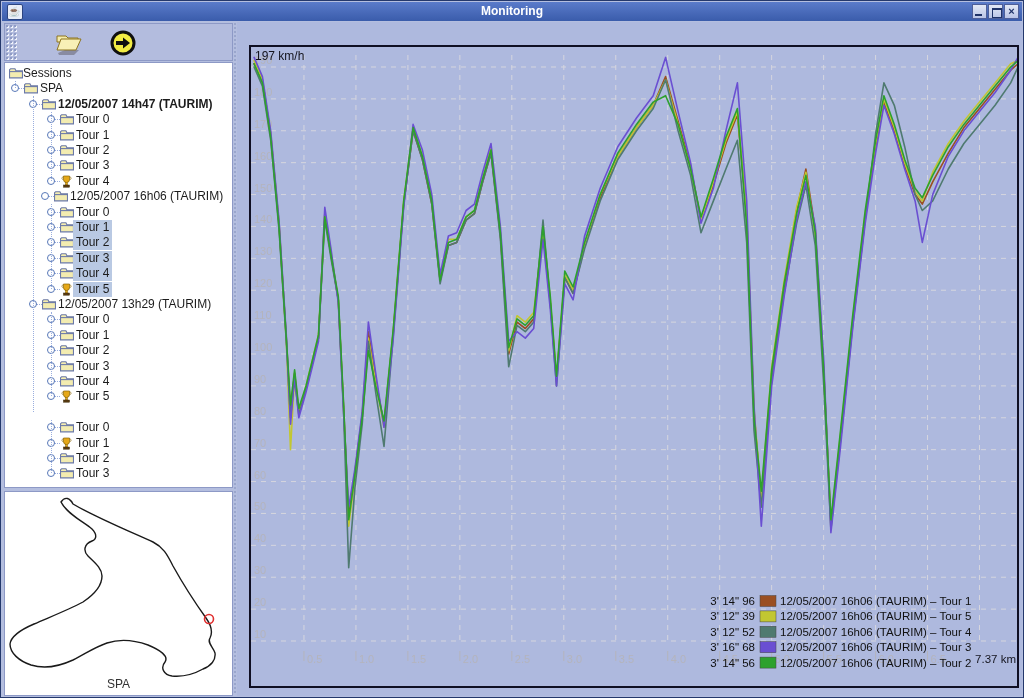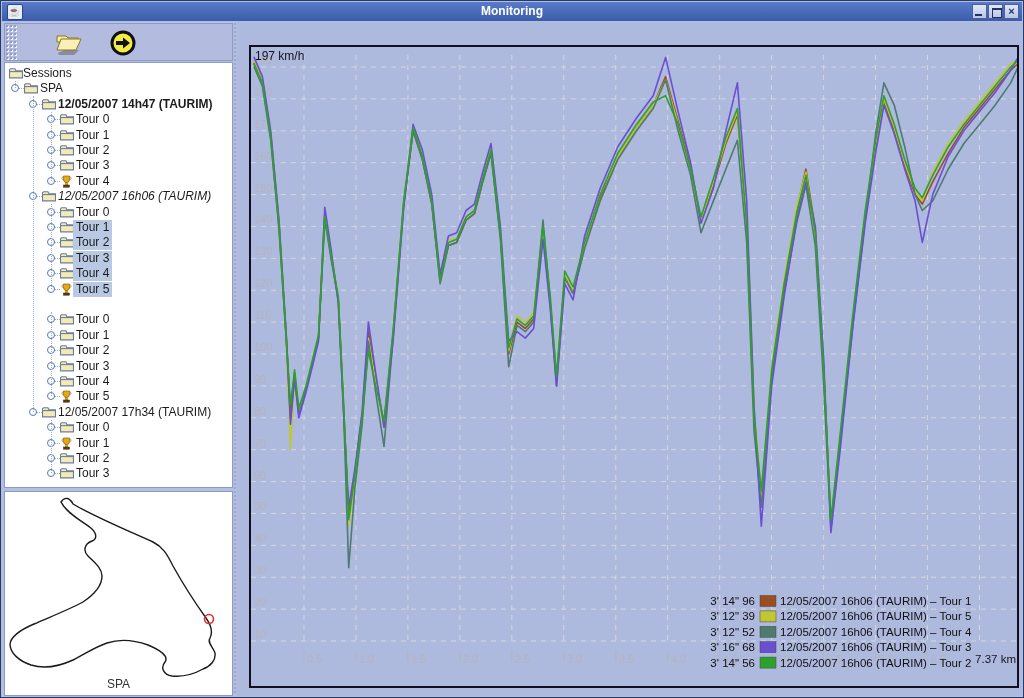--- a/index.html
+++ b/index.html
@@ -158,21 +158,21 @@
         <span class="hline" style="left:49px;top:7px;width:6px"></span>
         <span class="handle" style="left:42px;top:3px"></span>
         <span class="ticon" style="left:55px"><svg width="13" height="13" viewBox="0 0 12 13">
             <path d="M3 1h6v3.5a3 3 0 0 1-6 0z" fill="#e6a817" stroke="#8a6400" stroke-width=".7"></path>
             <path d="M2.6 2c-1.6 0-1.6 2.6.5 2.9 M9.4 2c1.6 0 1.6 2.6-.5 2.9" fill="none" stroke="#8a6400" stroke-width=".7"></path>
             <rect x="5" y="7.4" width="2" height="2.6" fill="#e6a817" stroke="#8a6400" stroke-width=".5"></rect>
             <rect x="3" y="10" width="6" height="2.2" fill="#5a3a10" stroke="#3a2a08" stroke-width=".5"></rect>
           </svg></span>
         <span class="lbl" style="left:68px">Tour 4</span>
       </div>
-      <div class="trow" style="left: 0px; top: 126.2px; width: 250px; font-style: italic;">
+      <div class="trow" style="left: 12px; top: 126.2px; width: 250px;">
         <span class="hline" style="left:31px;top:7px;width:6px"></span>
         <span class="handle" style="left:24px;top:3px"></span>
         <span class="ticon" style="left:37px"><svg width="14" height="12" viewBox="0 0 13 11">
             <path d="M.5 2.5 L.5 10 L12.5 10 L12.5 3.5 L6.5 3.5 L5.5 1.5 L1.5 1.5 Z" fill="#f3ecb0" stroke="#6b79a8"></path>
             <path d="M.5 4.2 h12" stroke="#6b79a8" fill="none"></path>
           </svg></span>
         <span class="lbl" style="left:50px">12/05/2007 16h06 (TAURIM)</span>
       </div>
       <div class="trow" style="left: 0px; top: 141.6px; width: 227px;">
         <span class="hline" style="left:49px;top:7px;width:6px"></span>
@@ -223,20 +223,29 @@
         <span class="hline" style="left:49px;top:7px;width:6px"></span>
         <span class="handle" style="left:42px;top:3px"></span>
         <span class="ticon" style="left:55px"><svg width="13" height="13" viewBox="0 0 12 13">
             <path d="M3 1h6v3.5a3 3 0 0 1-6 0z" fill="#e6a817" stroke="#8a6400" stroke-width=".7"></path>
             <path d="M2.6 2c-1.6 0-1.6 2.6.5 2.9 M9.4 2c1.6 0 1.6 2.6-.5 2.9" fill="none" stroke="#8a6400" stroke-width=".7"></path>
             <rect x="5" y="7.4" width="2" height="2.6" fill="#e6a817" stroke="#8a6400" stroke-width=".5"></rect>
             <rect x="3" y="10" width="6" height="2.2" fill="#5a3a10" stroke="#3a2a08" stroke-width=".5"></rect>
           </svg></span>
         <span class="lbl sel" style="left:68px">Tour 5</span>
       </div>
+      <div class="trow" style="left: 0px; top: 234px; width: 227px;">
+        <span class="hline" style="left:31px;top:7px;width:6px"></span>
+        <span class="handle" style="left:24px;top:3px"></span>
+        <span class="ticon" style="left:37px"><svg width="14" height="12" viewBox="0 0 13 11">
+            <path d="M.5 2.5 L.5 10 L12.5 10 L12.5 3.5 L6.5 3.5 L5.5 1.5 L1.5 1.5 Z" fill="#f3ecb0" stroke="#6b79a8"></path>
+            <path d="M.5 4.2 h12" stroke="#6b79a8" fill="none"></path>
+          </svg></span>
+        <span class="lbl" style="left:50px">12/05/2007 13h29 (TAURIM)</span>
+      </div>
       <div class="trow" style="left: 0px; top: 249.4px; width: 227px;">
         <span class="hline" style="left:49px;top:7px;width:6px"></span>
         <span class="handle" style="left:42px;top:3px"></span>
         <span class="ticon" style="left:55px"><svg width="14" height="12" viewBox="0 0 13 11">
             <path d="M.5 2.5 L.5 10 L12.5 10 L12.5 3.5 L6.5 3.5 L5.5 1.5 L1.5 1.5 Z" fill="#f3ecb0" stroke="#6b79a8"></path>
             <path d="M.5 4.2 h12" stroke="#6b79a8" fill="none"></path>
           </svg></span>
         <span class="lbl" style="left:68px">Tour 0</span>
       </div>
       <div class="trow" style="left: 0px; top: 264.8px; width: 227px;">
@@ -278,29 +287,20 @@
       <div class="trow" style="left: 0px; top: 326.4px; width: 227px;">
         <span class="hline" style="left:49px;top:7px;width:6px"></span>
         <span class="handle" style="left:42px;top:3px"></span>
         <span class="ticon" style="left:55px"><svg width="13" height="13" viewBox="0 0 12 13">
             <path d="M3 1h6v3.5a3 3 0 0 1-6 0z" fill="#e6a817" stroke="#8a6400" stroke-width=".7"></path>
             <path d="M2.6 2c-1.6 0-1.6 2.6.5 2.9 M9.4 2c1.6 0 1.6 2.6-.5 2.9" fill="none" stroke="#8a6400" stroke-width=".7"></path>
             <rect x="5" y="7.4" width="2" height="2.6" fill="#e6a817" stroke="#8a6400" stroke-width=".5"></rect>
             <rect x="3" y="10" width="6" height="2.2" fill="#5a3a10" stroke="#3a2a08" stroke-width=".5"></rect>
           </svg></span>
         <span class="lbl" style="left:68px">Tour 5</span>
-      </div>
-      <div class="trow" style="left: 0px; top: 341.8px; width: 227px;">
-        <span class="hline" style="left:31px;top:7px;width:6px"></span>
-        <span class="handle" style="left:24px;top:3px"></span>
-        <span class="ticon" style="left:37px"><svg width="14" height="12" viewBox="0 0 13 11">
-            <path d="M.5 2.5 L.5 10 L12.5 10 L12.5 3.5 L6.5 3.5 L5.5 1.5 L1.5 1.5 Z" fill="#f3ecb0" stroke="#6b79a8"></path>
-            <path d="M.5 4.2 h12" stroke="#6b79a8" fill="none"></path>
-          </svg></span>
-        <span class="lbl" style="left:50px">12/05/2007 17h34 (TAURIM)</span>
       </div>
       <div class="trow" style="left: 0px; top: 357.2px; width: 227px;">
         <span class="hline" style="left:49px;top:7px;width:6px"></span>
         <span class="handle" style="left:42px;top:3px"></span>
         <span class="ticon" style="left:55px"><svg width="14" height="12" viewBox="0 0 13 11">
             <path d="M.5 2.5 L.5 10 L12.5 10 L12.5 3.5 L6.5 3.5 L5.5 1.5 L1.5 1.5 Z" fill="#f3ecb0" stroke="#6b79a8"></path>
             <path d="M.5 4.2 h12" stroke="#6b79a8" fill="none"></path>
           </svg></span>
         <span class="lbl" style="left:68px">Tour 0</span>
       </div>

